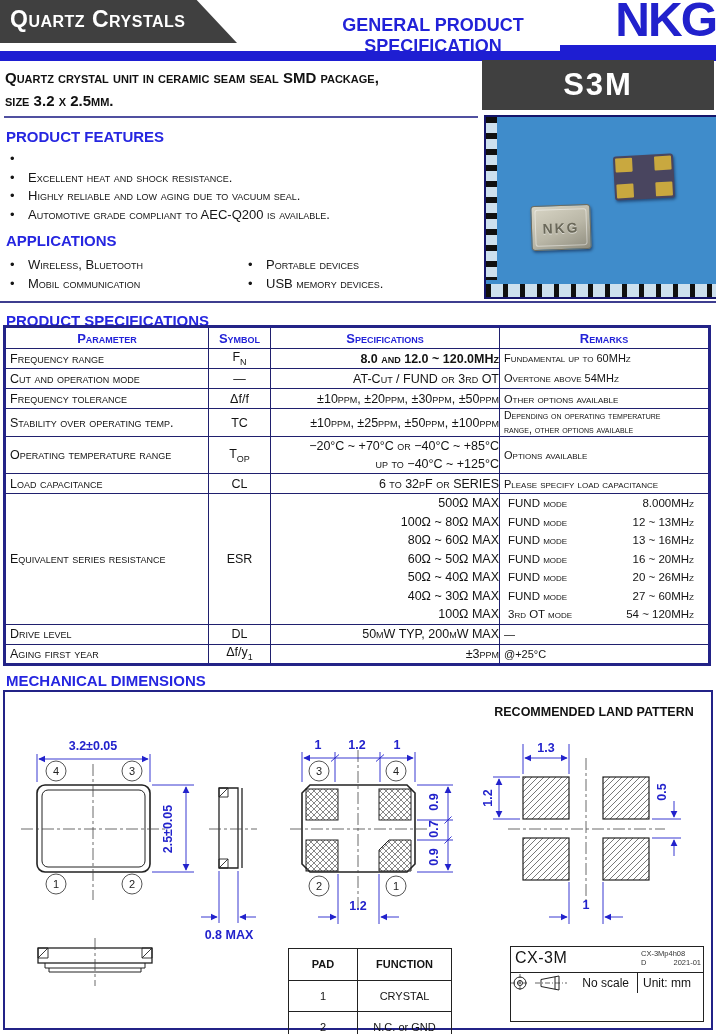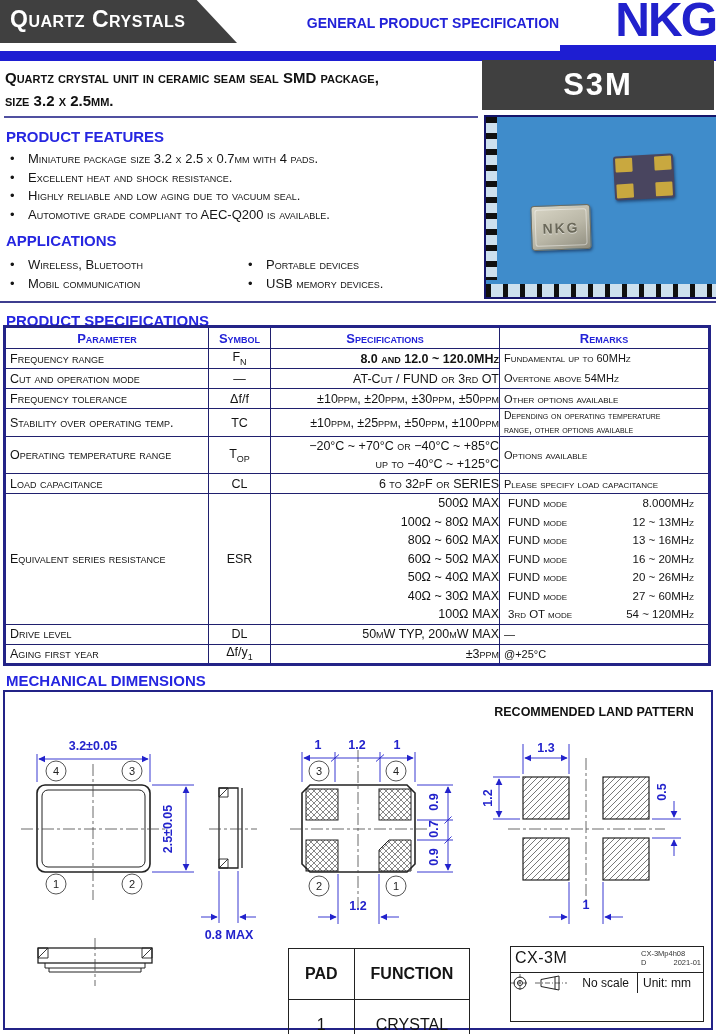--- a/index.html
+++ b/index.html
@@ -6,21 +6,21 @@
   .page{position:relative;width:716px;height:1034px;background:#fff;overflow:hidden;
         font-family:"Liberation Sans",sans-serif;color:#141414;}
   .sc{font-variant:small-caps;}
   .abs{position:absolute;}
 
   
   .banner{left:0;top:0;width:237px;height:43px;background:#404040;
           clip-path:polygon(0 0,83% 0,100% 100%,0 100%);}
   .banner-text{padding:6px 0 0 10px;color:#fff;font-size:23px;font-weight:bold;letter-spacing:.5px;}
   .doc-type{left:288px;top:15px;width:290px;text-align:center;color:#2222d8;
-            font-weight:bold;font-size:14px;}
+            font-weight:bold;font-size:18px;}
   .brand{left:586px;top:-8px;width:130px;text-align:right;color:#2121cc;
          font-size:48px;font-weight:900;letter-spacing:-2px;}
   .brand-underline{left:560px;top:45px;width:156px;height:7px;background:#1e1ed2;}
   .blue-bar{left:0;top:51px;width:716px;height:10px;background:#1e1ed2;}
 
   
   .doc-title{left:5px;top:66px;width:478px;font-size:15px;font-weight:bold;line-height:23px;color:#111;}
   .title-rule{left:4px;top:116px;width:474px;height:2px;background:#5050a0;}
   .model-badge{left:482px;top:60px;width:232px;height:50px;background:#404040;color:#fff;
                display:flex;align-items:center;justify-content:center;
@@ -77,22 +77,22 @@
   .esr-spec div{line-height:18.5px;}
   .esr-rem{padding:0;}
   .esr-rem-line{display:flex;justify-content:space-between;line-height:18.5px;
       padding:0 14px 0 4px;font-size:11.5px;}
   sub{font-size:9px;}
 
   
   .h-mech{left:6px;top:672px;}
   .draw-box{left:3px;top:690px;width:706px;height:336px;border:2px solid #232387;}
   .pad-fn-table{position:absolute;left:283px;top:256px;width:164px;border-collapse:collapse;}
-  .pad-fn-table td,.pad-fn-table th{border:1.4px solid #222;font-size:16px;height:14.5px;
-      text-align:center;padding:16px;}
+  .pad-fn-table td,.pad-fn-table th{border:1.4px solid #222;font-size:11px;height:14.5px;
+      text-align:center;padding:8px;}
   .pad-fn-table th{font-weight:bold;}
   .pad-col{width:52px;}
   .tblock{position:absolute;left:505px;top:254px;width:192px;height:74px;border:1.5px solid #222;
       font-size:10.5px;background:#fff;}
   .tblock-desc{padding:2px 4px 0 4px;line-height:12px;height:26px;border-bottom:1px dashed #555;}
   .tblock-mid{display:flex;height:25px;border-bottom:1.5px solid #222;}
   .tblock-part{flex:1;font-size:16px;padding:2px 0 0 4px;letter-spacing:.5px;}
   .tblock-code{width:62px;font-size:7.5px;line-height:9px;padding-top:2px;color:#333;}
   .tblock-code .rd{display:flex;justify-content:space-between;padding-right:2px;}
   .tblock-bot{display:flex;align-items:center;height:20px;}
@@ -132,21 +132,20 @@
     <div class="chip-lid">
       <div class="seam"></div>
       <div class="chip-label">NKG</div>
     </div>
   </div>
 
   <div class="abs heading h-features">PRODUCT FEATURES</div>
   <div class="abs feature-list sc">
     <div class="bullet-row">
         <span class="bullet-dot">•</span>
-        <span>Miniature  package size 3.2 x 2.5 x 0.7mm with 4 pads.</span>
       </div>
     <div class="bullet-row">
         <span class="bullet-dot">•</span>
         <span>Excellent heat and shock resistance.</span>
       </div>
     <div class="bullet-row">
         <span class="bullet-dot">•</span>
         <span>Highly reliable and low aging due to vacuum seal.</span>
       </div>
     <div class="bullet-row">

